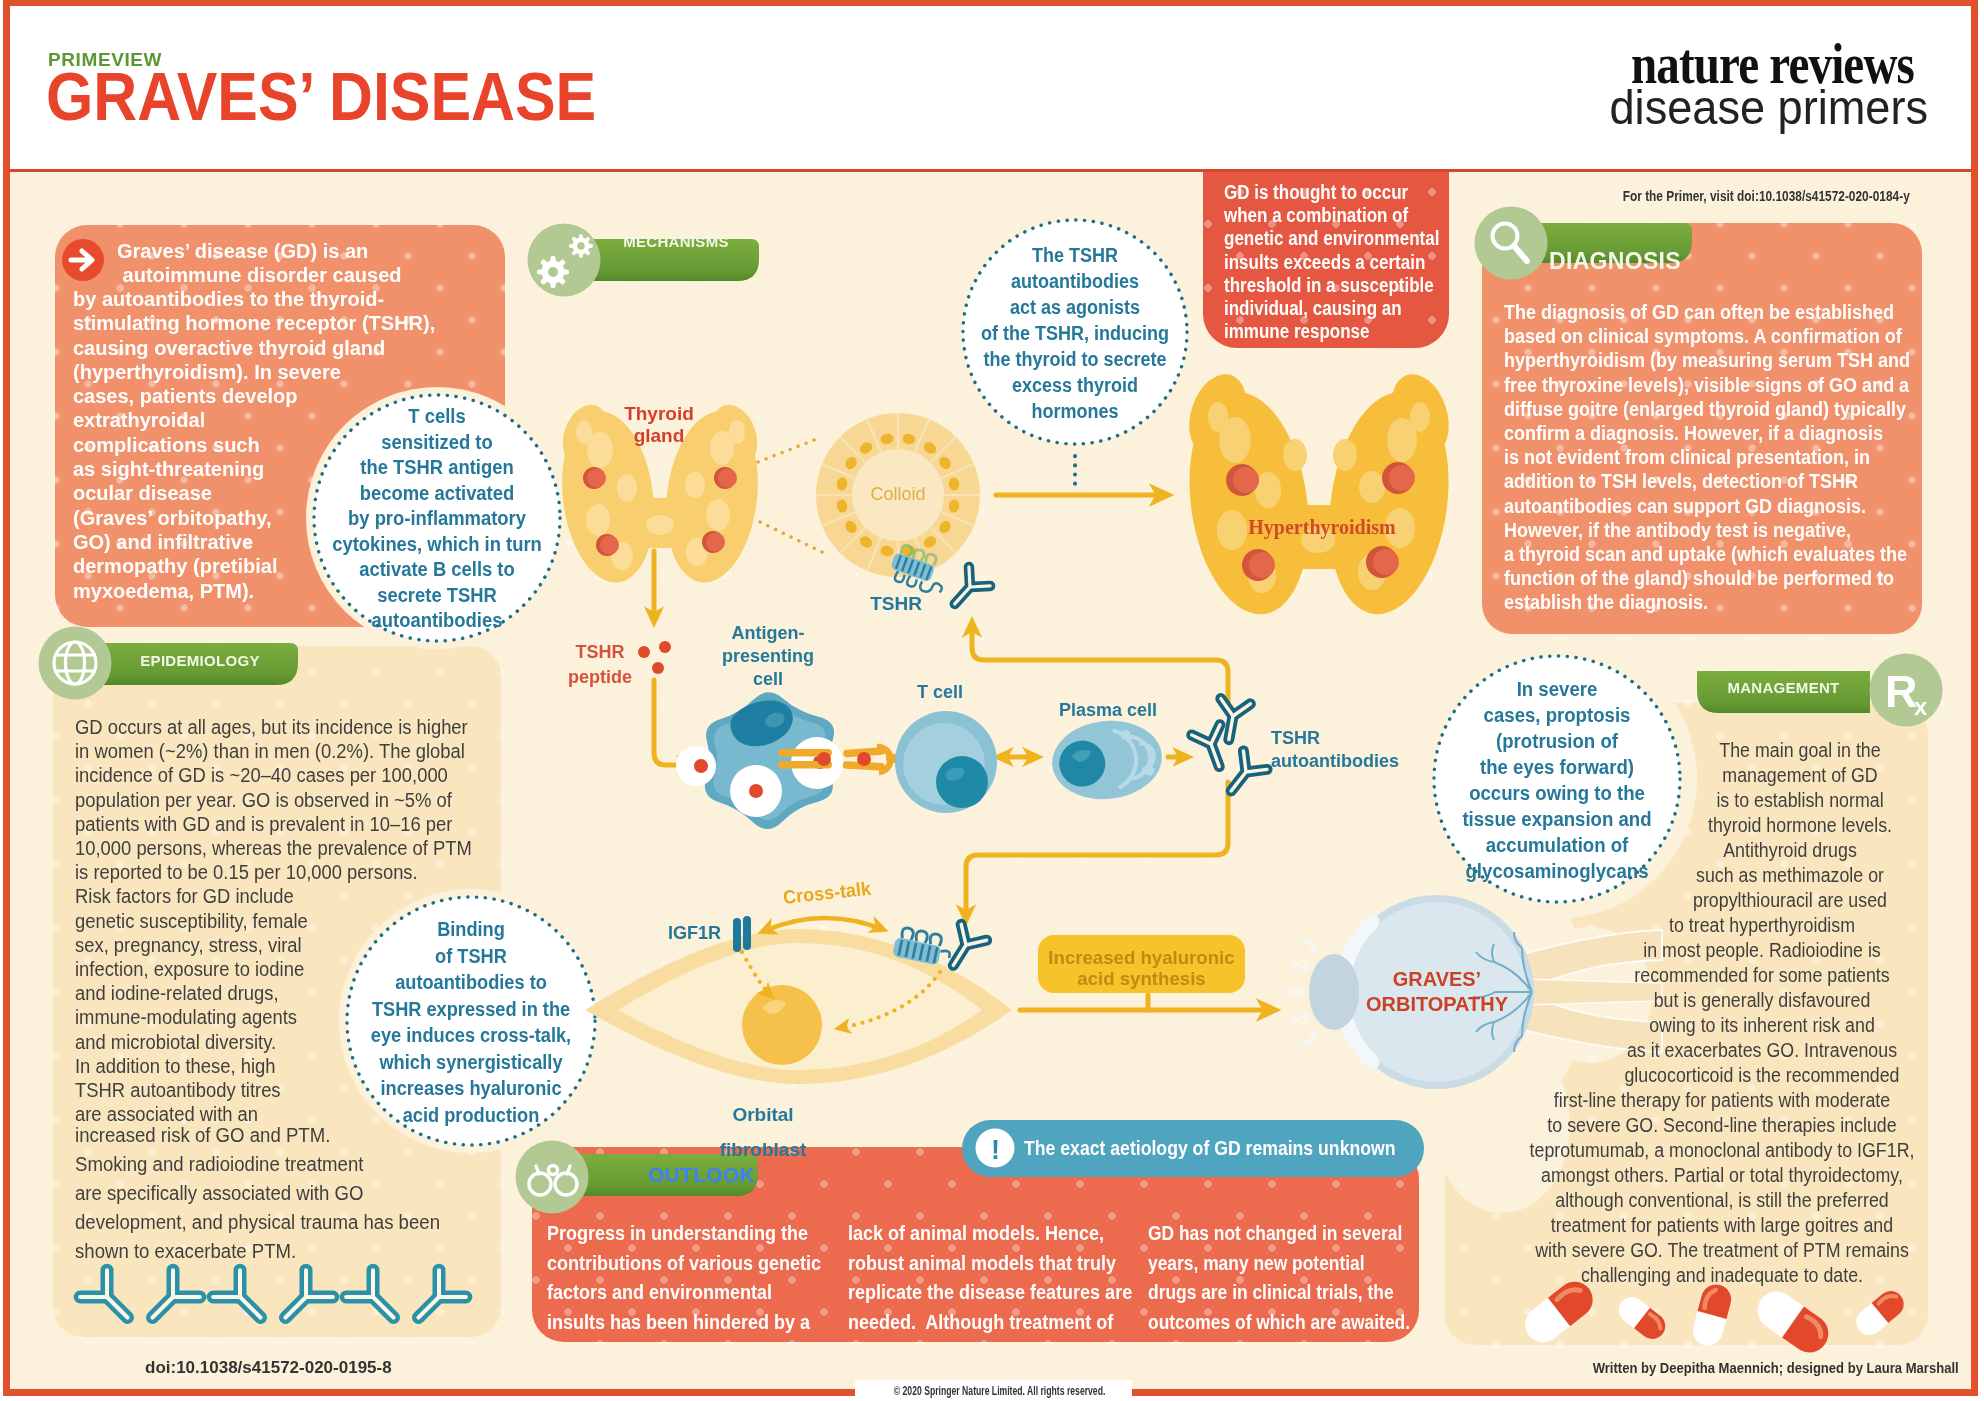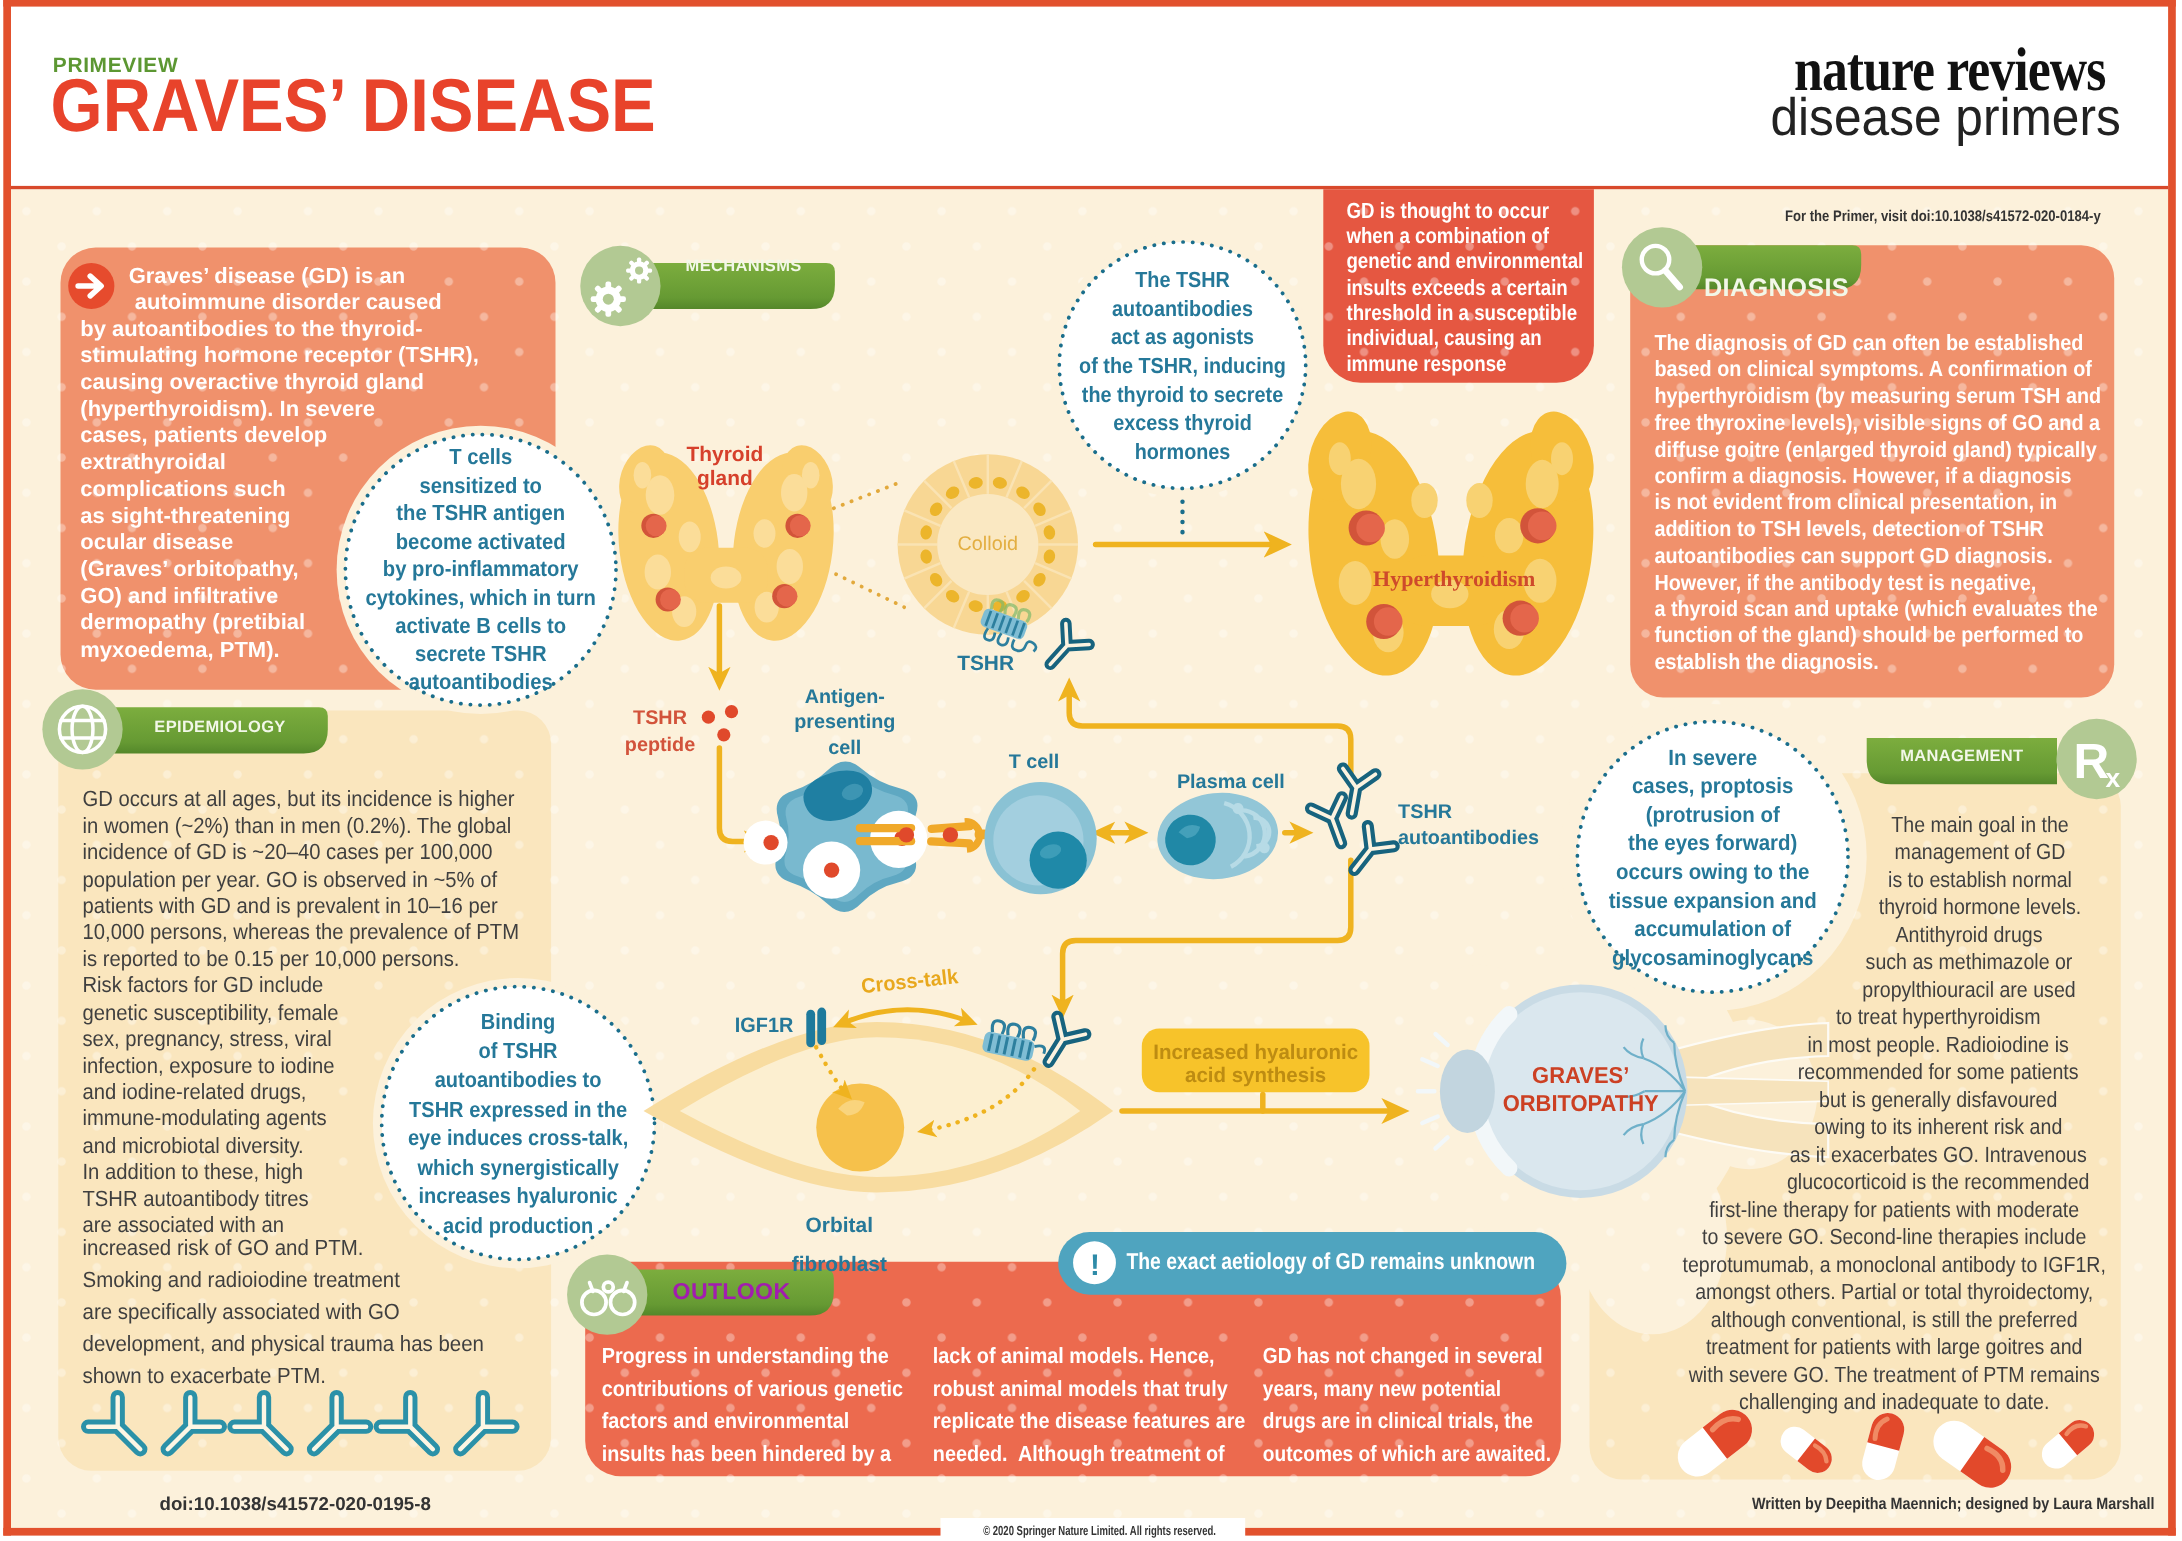--- a/index.html
+++ b/index.html
@@ -453,38 +453,38 @@
   <div class="t" style="right:56px;top:86px;width:600px;text-align:right;font-size:48px;color:#222222;line-height:44px;transform:scaleX(0.94);transform-origin:right top;">disease primers</div>
   <div class="t" style="right:74px;top:188px;font-size:14px;font-weight:bold;color:#333333;transform:scaleX(0.85);transform-origin:right top;">For the Primer, visit doi:10.1038/s41572-020-0184-y</div>
 
   <div class="t" style="left:117px;top:239px;font-size:20px;font-weight:bold;color:#ffffff;line-height:24.3px;">Graves’ disease (GD) is an<br>&nbsp;autoimmune disorder caused</div>
   <div class="t" style="left:73px;top:287px;font-size:20px;font-weight:bold;color:#ffffff;line-height:24.3px;">by autoantibodies to the thyroid-<br>stimulating hormone receptor (TSHR),<br>causing overactive thyroid gland<br>(hyperthyroidism). In severe<br>cases, patients develop<br>extrathyroidal<br>complications such<br>as sight-threatening<br>ocular disease<br>(Graves’ orbitopathy,<br>GO) and infiltrative<br>dermopathy (pretibial<br>myxoedema, PTM).</div>
 
   <div class="t ctr" style="left:593px;top:233px;width:166px;font-size:15px;font-weight:bold;color:#F2F7E8;letter-spacing:0.3px;">MECHANISMS</div>
   <div class="t ctr" style="left:1540px;top:248px;width:150px;font-size:23px;font-weight:bold;color:#F2F7E8;letter-spacing:0.3px;">DIAGNOSIS</div>
   <div class="t ctr" style="left:104px;top:652px;width:192px;font-size:15px;font-weight:bold;color:#F2F7E8;letter-spacing:0.3px;">EPIDEMIOLOGY</div>
   <div class="t ctr" style="left:1697px;top:679px;width:173px;font-size:15px;font-weight:bold;color:#F2F7E8;letter-spacing:0.3px;">MANAGEMENT</div>
-  <div class="t ctr" style="left:575px;top:1163px;width:180px;font-size:21px;font-weight:bold;color:#a21caf;letter-spacing:0.3px;">OUTLOOK</div>
+  <div class="t ctr" style="left:575px;top:1163px;width:180px;font-size:21px;font-weight:bold;color:#3b82f6;letter-spacing:0.3px;text-align:right;">OUTLOOK</div>
 
   <div class="t ctr" style="left:287px;top:404px;width:300px;font-size:20px;font-weight:bold;color:#257899;line-height:25.5px;transform:scaleX(0.92);transform-origin:center top;">T cells<br>sensitized to<br>the TSHR antigen<br>become activated<br>by pro-inflammatory<br>cytokines, which in turn<br>activate B cells to<br>secrete TSHR<br>autoantibodies</div>
 
   <div class="t ctr" style="left:925px;top:242px;width:300px;font-size:20px;font-weight:bold;color:#257899;line-height:26px;transform:scaleX(0.90);transform-origin:center top;">The TSHR<br>autoantibodies<br>act as agonists<br>of the TSHR, inducing<br>the thyroid to secrete<br>excess thyroid<br>hormones</div>
 
   <div class="t" style="left:1224px;top:181px;font-size:20px;font-weight:bold;color:#ffffff;line-height:23.2px;transform:scaleX(0.85);transform-origin:left top;">GD is thought to occur<br>when a combination of<br>genetic and environmental<br>insults exceeds a certain<br>threshold in a susceptible<br>individual, causing an<br>immune response</div>
 
   <div class="t" style="left:1504px;top:300px;font-size:20px;font-weight:bold;color:#ffffff;line-height:24.2px;transform:scaleX(0.90);transform-origin:left top;">The diagnosis of GD can often be established<br>based on clinical symptoms. A confirmation of<br>hyperthyroidism (by measuring serum TSH and<br>free thyroxine levels), visible signs of GO and a<br>diffuse goitre (enlarged thyroid gland) typically<br>confirm a diagnosis. However, if a diagnosis<br>is not evident from clinical presentation, in<br>addition to TSH levels, detection of TSHR<br>autoantibodies can support GD diagnosis.<br>However, if the antibody test is negative,<br>a thyroid scan and uptake (which evaluates the<br>function of the gland) should be performed to<br>establish the diagnosis.</div>
 
   <div class="t ctr" style="left:589px;top:403px;width:140px;font-size:19px;font-weight:bold;color:#D6402B;line-height:22px;">Thyroid<br>gland</div>
   <div class="t ctr" style="left:828px;top:484px;width:140px;font-size:18px;font-weight:normal;color:#E3AE41;">Colloid</div>
   <div class="t ctr" style="left:836px;top:593px;width:120px;font-size:19px;font-weight:bold;color:#257899;">TSHR</div>
   <div class="t ctr" style="left:1202px;top:516px;width:240px;font-size:20px;font-weight:bold;color:#CE4A2B;font-family:Liberation Serif, serif;">Hyperthyroidism</div>
   <div class="t ctr" style="left:540px;top:640px;width:120px;font-size:18px;font-weight:bold;color:#D2533B;line-height:25px;">TSHR<br>peptide</div>
   <div class="t ctr" style="left:688px;top:622px;width:160px;font-size:18px;font-weight:bold;color:#257899;line-height:23px;">Antigen-<br>presenting<br>cell</div>
   <div class="t ctr" style="left:880px;top:682px;width:120px;font-size:18px;font-weight:bold;color:#257899;">T cell</div>
-  <div class="t ctr" style="left:1048px;top:700px;width:120px;font-size:18px;font-weight:bold;color:#257899;text-align:right;">Plasma cell</div>
+  <div class="t ctr" style="left:1048px;top:700px;width:120px;font-size:18px;font-weight:bold;color:#257899;">Plasma cell</div>
   <div class="t" style="left:1271px;top:727px;font-size:18px;font-weight:bold;color:#257899;line-height:23px;">TSHR<br>autoantibodies</div>
 
   <div class="t" style="left:75px;top:715px;font-size:20px;color:#3F3F3F;line-height:24.2px;transform:scaleX(0.92);transform-origin:left top;">GD occurs at all ages, but its incidence is higher<br>in women (~2%) than in men (0.2%). The global<br>incidence of GD is ~20–40 cases per 100,000<br>population per year. GO is observed in ~5% of<br>patients with GD and is prevalent in 10–16 per<br>10,000 persons, whereas the prevalence of PTM<br>is reported to be 0.15 per 10,000 persons.<br>Risk factors for GD include<br>genetic susceptibility, female<br>sex, pregnancy, stress, viral<br>infection, exposure to iodine<br>and iodine-related drugs,<br>immune-modulating agents<br>and microbiotal diversity.<br>In addition to these, high<br>TSHR autoantibody titres<br>are associated with an</div>
   <div class="t" style="left:75px;top:1121px;font-size:20px;color:#3F3F3F;line-height:29px;transform:scaleX(0.93);transform-origin:left top;">increased risk of GO and PTM.<br>Smoking and radioiodine treatment<br>are specifically associated with GO<br>development, and physical trauma has been<br>shown to exacerbate PTM.</div>
 
   <div class="t ctr" style="left:321px;top:916px;width:300px;font-size:20px;font-weight:bold;color:#257899;line-height:26.5px;transform:scaleX(0.91);transform-origin:center top;">Binding<br>of TSHR<br>autoantibodies to<br>TSHR expressed in the<br>eye induces cross-talk,<br>which synergistically<br>increases hyaluronic<br>acid production</div>
 
   <div class="t ctr" style="left:1407px;top:676px;width:300px;font-size:20px;font-weight:bold;color:#257899;line-height:26px;transform:scaleX(0.93);transform-origin:center top;">In severe<br>cases, proptosis<br>(protrusion of<br>the eyes forward)<br>occurs owing to the<br>tissue expansion and<br>accumulation of<br>glycosaminoglycans</div>
 
   <div class="t" style="left:782px;top:887px;font-size:19px;font-weight:bold;color:#E8A81D;transform:rotate(-6deg) scaleX(0.95);transform-origin:left top;">Cross-talk</div>

